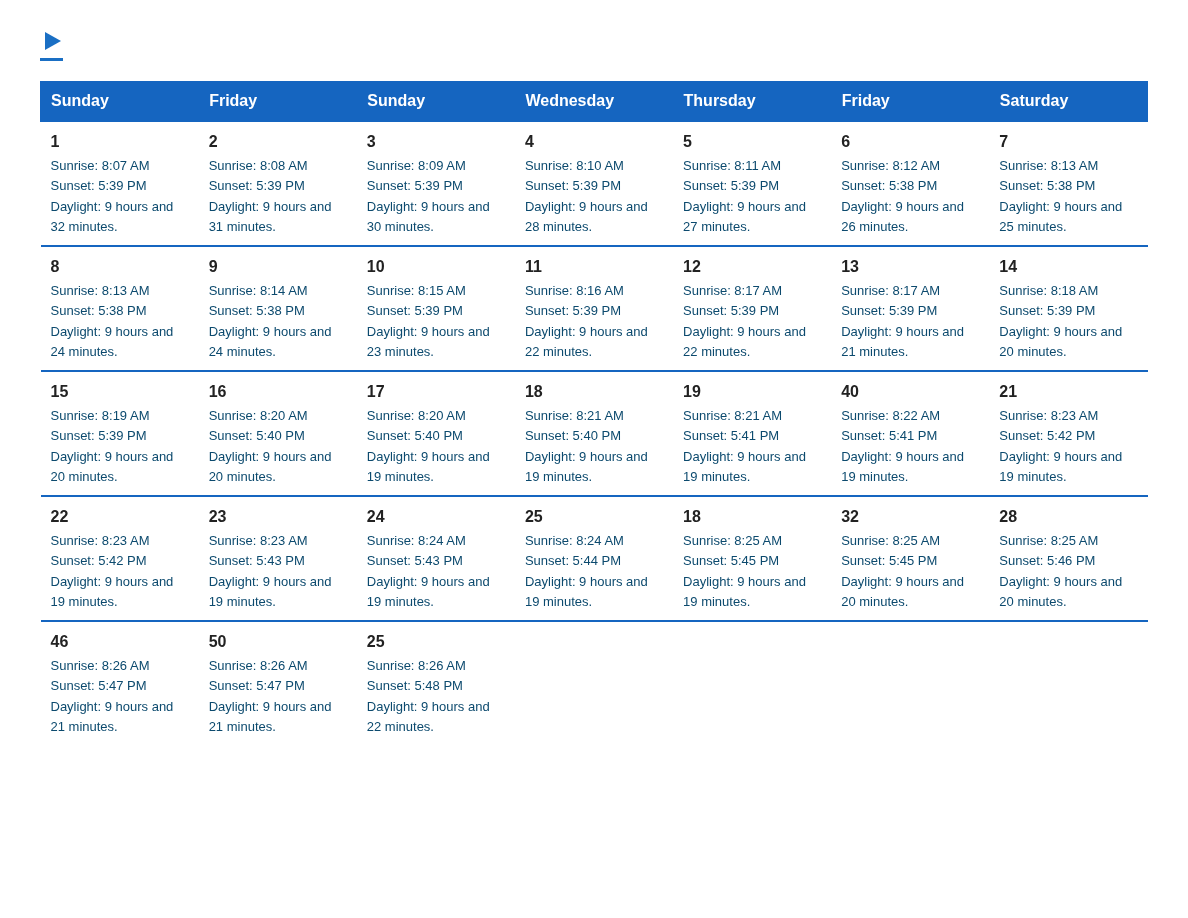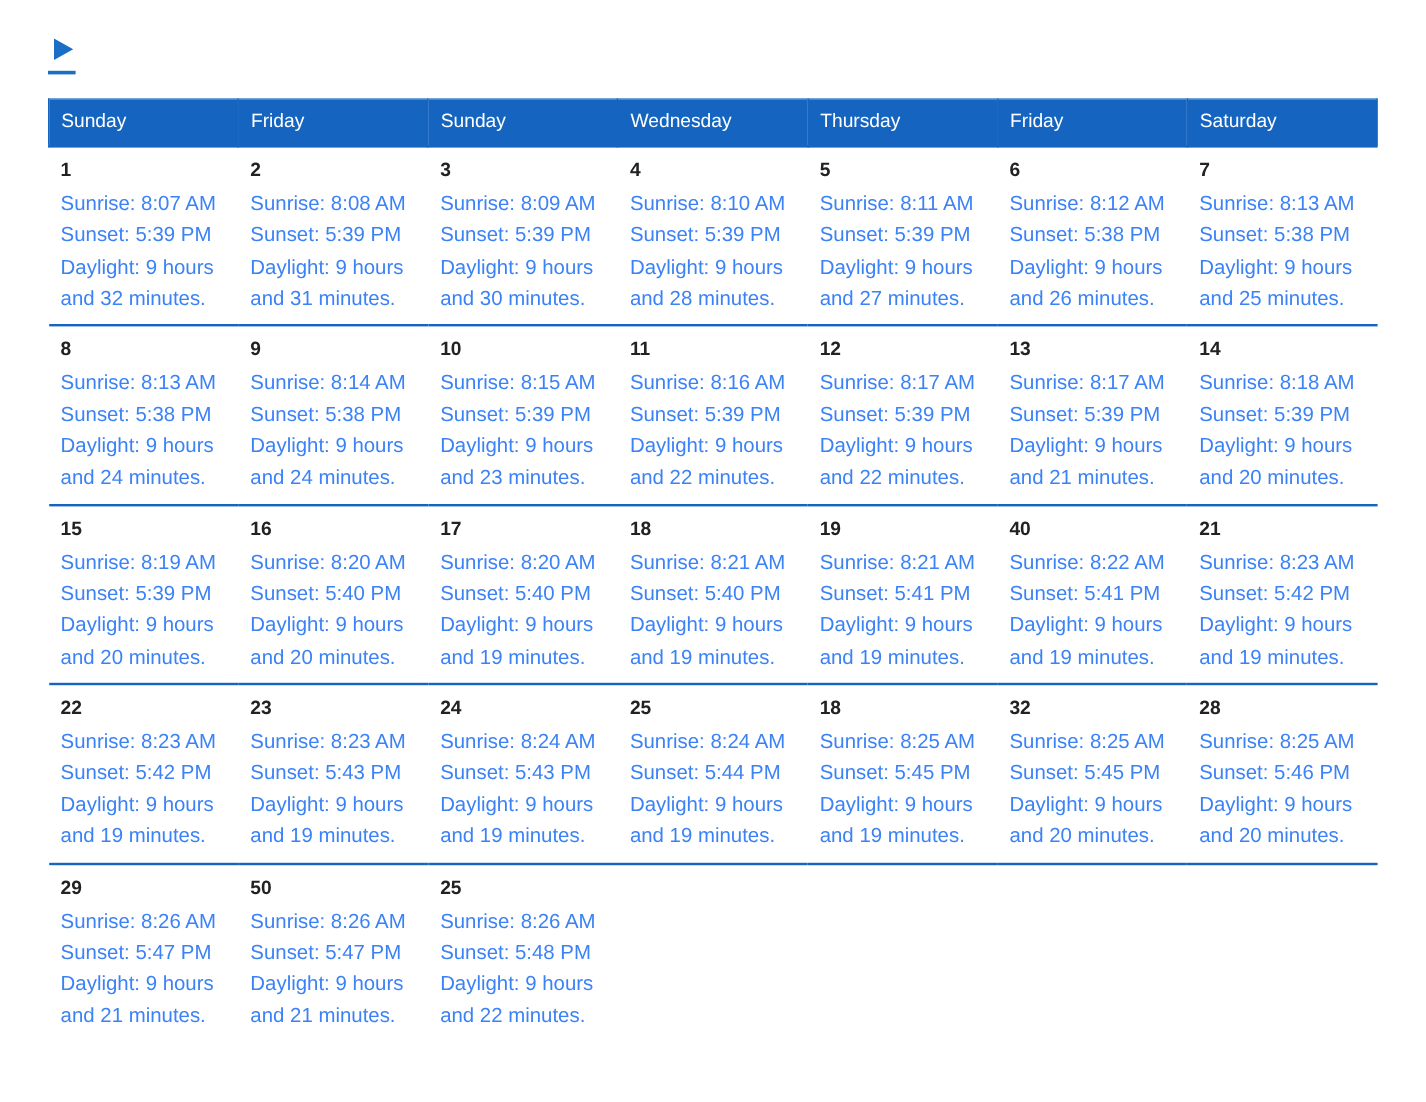--- a/index.html
+++ b/index.html
@@ -32,21 +32,21 @@
     }
     table {
       width: 100%;
       border-collapse: collapse;
       table-layout: fixed;
     }
     thead th {
       background-color: #1565C0;
       color: #fff;
       font-size: 16px;
-      font-weight: normal;
+      font-weight: bold;
       padding: 10px 10px;
       text-align: left;
       border: 1px solid #1565C0;
     }
     tbody td {
       vertical-align: top;
       padding: 8px 10px;
       font-size: 13.5px;
       color: #333;
       border: none;
@@ -54,22 +54,22 @@
       width: calc(100% / 7);
     }
     .day-number {
       font-size: 16px;
       font-weight: bold;
       color: #222;
       display: block;
       margin-bottom: 2px;
     }
     .day-info {
-      font-size: 17px;
-      color: #3b82f6;
+      font-size: 13px;
+      color: #0c4a6e;
       line-height: 1.55;
     }
     tbody tr {
       border-top: 2px solid #1565C0;
     }
     tbody tr td {
       border-right: none;
       border-left: none;
       border-bottom: none;
     }
@@ -257,21 +257,21 @@
         <span class="day-number">32</span>
         <span class="day-info">Sunrise: 8:25 AM<br>Sunset: 5:45 PM<br>Daylight: 9 hours and 20 minutes.</span>
       </td>
         <td>
         <span class="day-number">28</span>
         <span class="day-info">Sunrise: 8:25 AM<br>Sunset: 5:46 PM<br>Daylight: 9 hours and 20 minutes.</span>
       </td>
       </tr>
       <tr>
         <td>
-        <span class="day-number">29</span>
+        <span class="day-number">46</span>
         <span class="day-info">Sunrise: 8:26 AM<br>Sunset: 5:47 PM<br>Daylight: 9 hours and 21 minutes.</span>
       </td>
         <td>
         <span class="day-number">50</span>
         <span class="day-info">Sunrise: 8:26 AM<br>Sunset: 5:47 PM<br>Daylight: 9 hours and 21 minutes.</span>
       </td>
         <td>
         <span class="day-number">25</span>
         <span class="day-info">Sunrise: 8:26 AM<br>Sunset: 5:48 PM<br>Daylight: 9 hours and 22 minutes.</span>
       </td>

